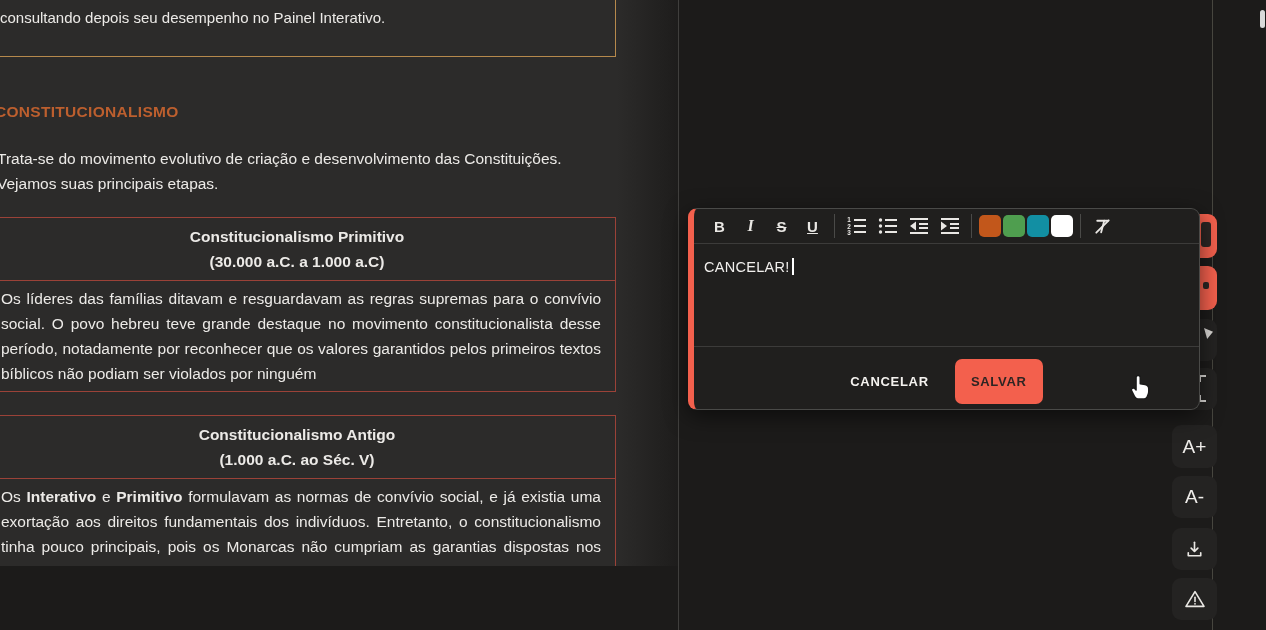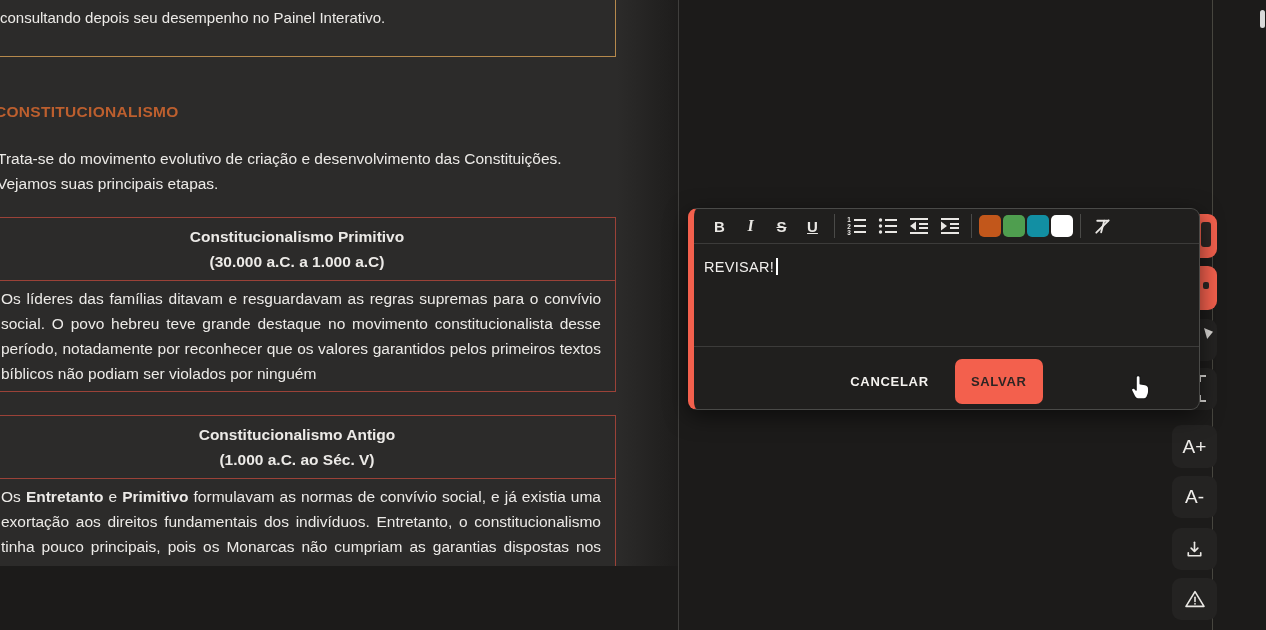--- a/index.html
+++ b/index.html
@@ -102,21 +102,21 @@
         <div>(30.000 a.C. a 1.000 a.C)</div>
       </div>
       <div class="card-body">Os líderes das famílias ditavam e resguardavam as regras supremas para o convívio social. O povo hebreu teve grande destaque no movimento constitucionalista desse período, notadamente por reconhecer que os valores garantidos pelos primeiros textos bíblicos não podiam ser violados por ninguém</div>
     </div>
 
     <div class="card card2">
       <div class="card-header">
         <div>Constitucionalismo Antigo</div>
         <div>(1.000 a.C. ao Séc. V)</div>
       </div>
-      <div class="card-body"><span>Os </span><b>Entretanto</b><span> e </span><b>Primitivo</b><span> formulavam as normas de convívio social, e já existia uma exortação aos direitos fundamentais dos indivíduos. Entretanto, o constitucionalismo tinha pouco principais, pois os Monarcas não cumpriam as garantias dispostas nos direitos fundamentais.</span></div>
+      <div class="card-body"><span>Os </span><b>Interativo</b><span> e </span><b>Primitivo</b><span> formulavam as normas de convívio social, e já existia uma exortação aos direitos fundamentais dos indivíduos. Entretanto, o constitucionalismo tinha pouco principais, pois os Monarcas não cumpriam as garantias dispostas nos direitos fundamentais.</span></div>
     </div>
 
     <div class="card card3">
       <div class="card-header no-divider">
         <div>Constitucionalismo Medieval</div>
       </div>
     </div>
 
     <div class="doc-shadow"></div>
   </div>
@@ -231,21 +231,21 @@
 
       <div class="tb-btn">
         <svg viewBox="0 0 24 24" width="23" height="23" fill="none" stroke="#e9e7e4" stroke-width="1.9" stroke-linecap="round">
           <path d="M6.5 6h11"></path>
             <path d="M13.8 6l-3.2 12"></path>
             <path d="M5.5 18.5L18.5 5.5"></path>
         </svg>
       </div>
     </div>
 
-    <div class="note-textarea"><span>REVISAR!</span><span class="caret"></span></div>
+    <div class="note-textarea"><span>CANCELAR!</span><span class="caret"></span></div>
 
     <div class="note-footer">
       <div class="cancel-btn">CANCELAR</div>
       <button class="save-btn" style="background: rgb(243, 96, 77);">SALVAR</button>
     </div>
   </div>
 
   <div class="hand-cursor">
     <svg viewBox="0 0 24 24" width="31" height="31">
       <path d="M7.2 21 4.3 15.2c-.5-1 .3-2.1 1.4-2.1.5 0 .9.2 1.2.6l.9 1.1V5.1c0-.9.7-1.6 1.6-1.6s1.6.7 1.6 1.6v4.8l3.8.6c1.6.3 2.8 1.6 2.8 3.2v2.2c0 .8-.2 1.6-.5 2.4l-.8 1.9c-.4.9-1.2 1.4-2.2 1.4H9.3c-.9 0-1.7-.5-2.1-1.3z" fill="#ffffff" stroke="#1a1a1a" stroke-width="1.1" stroke-linejoin="round"></path>

